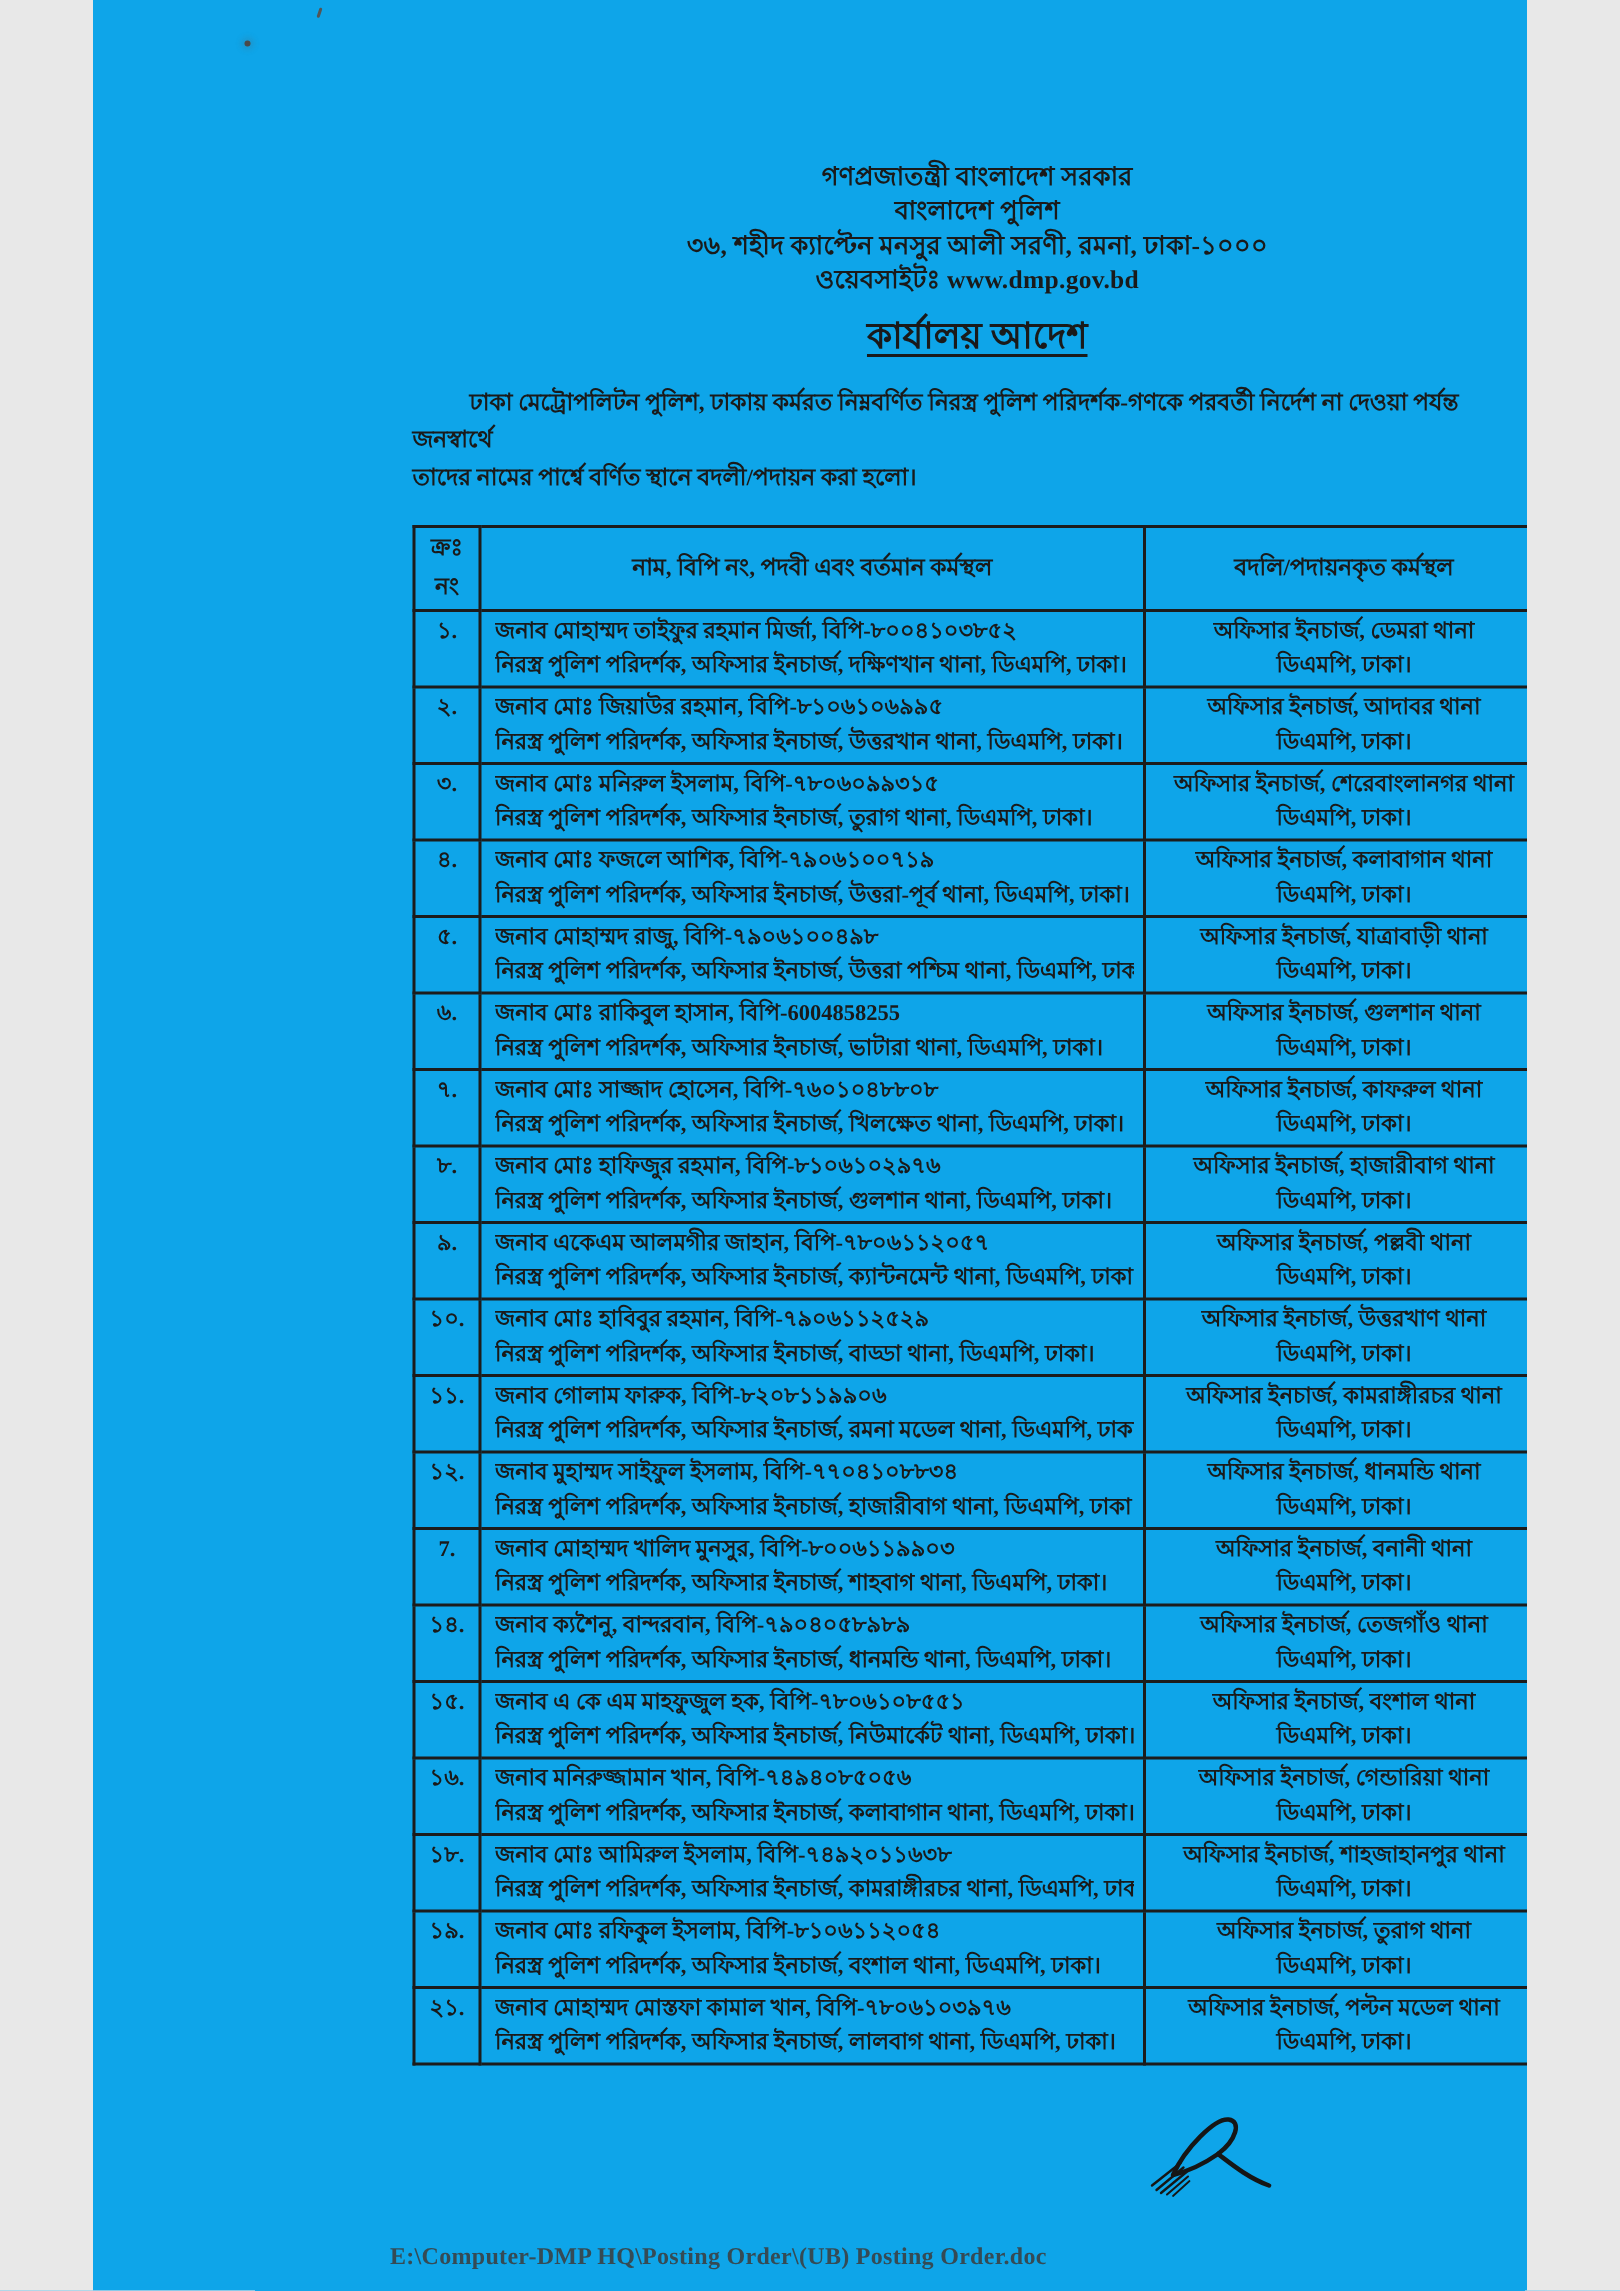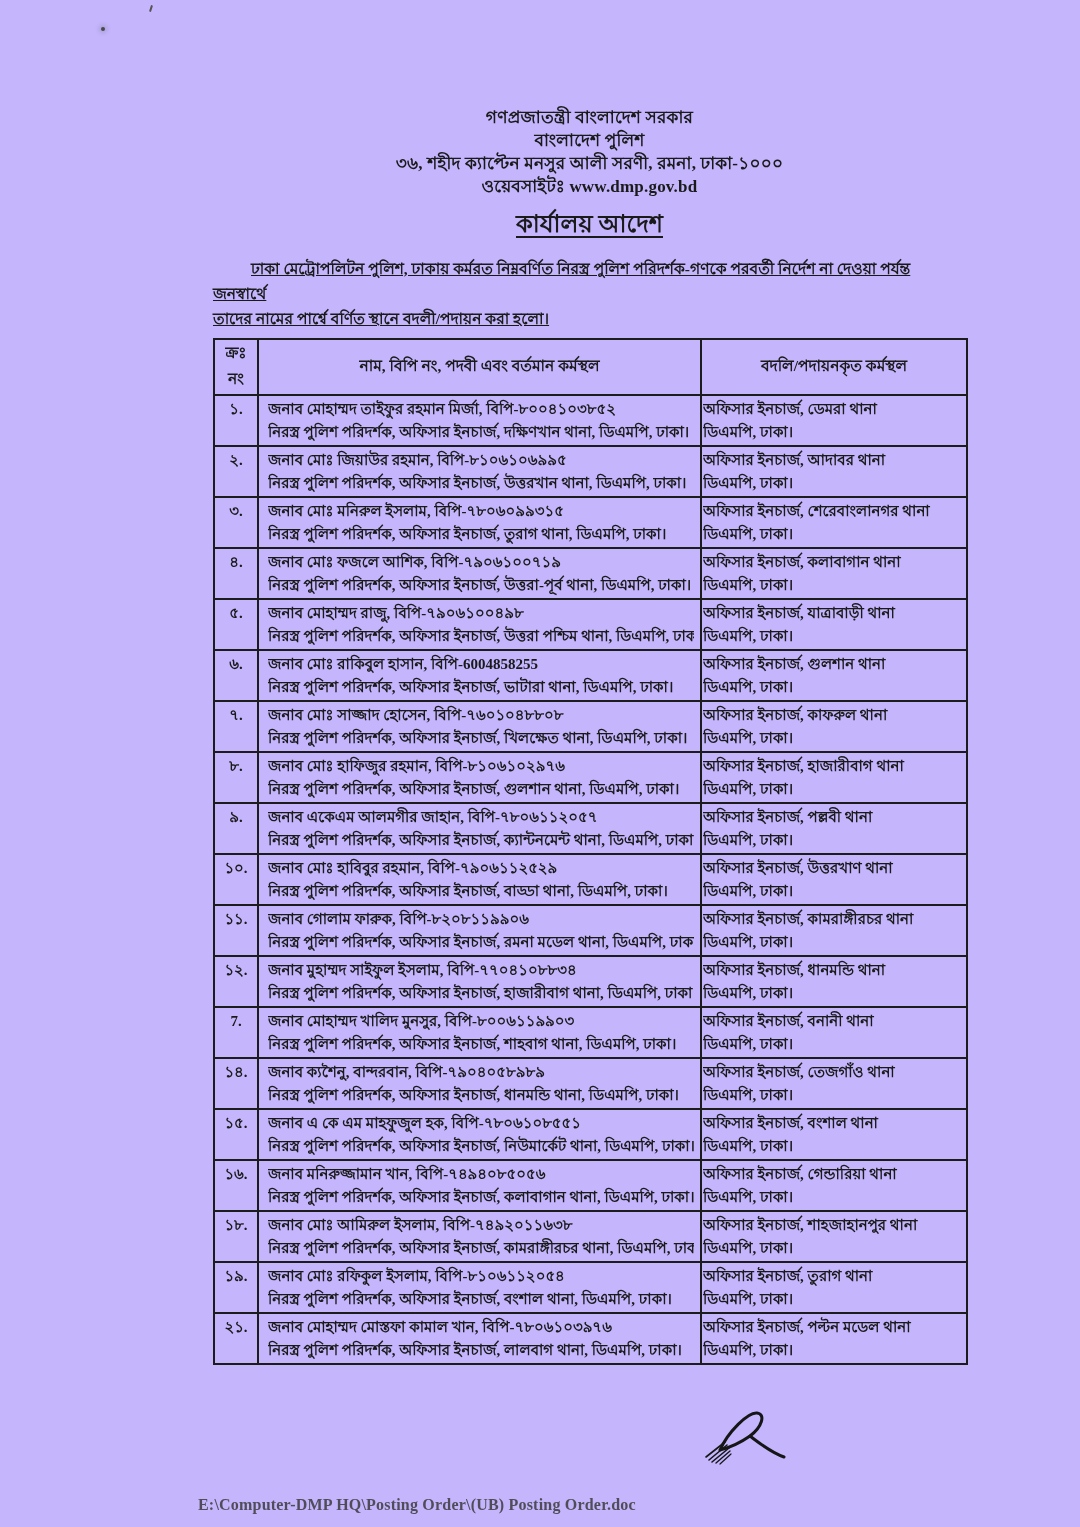--- a/index.html
+++ b/index.html
@@ -1,52 +1,52 @@
 <!DOCTYPE html>
 <html lang="bn"><head>
 <meta charset="utf-8">
 <style>
   html,body{margin:0;padding:0;background:#e8e8e8;}
   .page{
     position:relative;
-    width:1080px;height:1527px;
+    width:956px;height:1527px;
     margin:0 auto;
-    background:#c4b5fd;
+    background:#0ea5e9;
     font-family:"Liberation Serif", serif;
     color:#1a1a1a;
     overflow:hidden;
   }
   .speck1{position:absolute;left:150px;top:5px;width:2px;height:7px;background:#555;transform:rotate(18deg);border-radius:1px;}
   .speck2{position:absolute;left:101px;top:27px;width:4px;height:4px;border-radius:50%;background:#4a4a4a;box-shadow:0 0 4px 2px rgba(90,90,90,.22);}
   .content{position:absolute;left:213px;top:106px;width:753px;}
   .letterhead{text-align:center;font-weight:700;}
   .letterhead .lh-line{font-size:17px;line-height:23px;letter-spacing:.2px;}
   .doc-title-wrap{text-align:center;margin-top:7px;}
   .doc-title{
     display:inline-block;font-size:24px;font-weight:700;
     text-decoration:underline;text-decoration-thickness:2px;text-underline-offset:4px;
   }
-  .intro{margin-top:11px;font-size:15.5px;font-weight:700;line-height:25px;text-decoration:underline;}
+  .intro{margin-top:11px;font-size:15.5px;font-weight:700;line-height:25px;}
   .intro .i1{text-indent:38px;}
   table.posting{
-    margin-top:7px;width:753px;table-layout:fixed;
+    margin-top:19px;width:753px;table-layout:fixed;
     border-collapse:collapse;border:2px solid #d946ef;
   }
   table.posting col.c1{width:44px;}
   table.posting col.c2{width:443px;}
   table.posting col.c3{width:266px;}
   table.posting th, table.posting td{border:2px solid #1c1c1c;}
   table.posting th{
     height:26px;font-size:15.5px;font-weight:700;padding:1px 2px;
     text-align:center;vertical-align:middle;
   }
   table.posting td{vertical-align:top;font-weight:700;font-size:15px;}
   td.cell-sl{text-align:center;padding-top:2px;line-height:23px;}
   td.cell-main{height:46px;padding:2px 6px 0 9px;}
-  td.cell-new{padding-top:2px;}
+  td.cell-new{text-align:center;padding-top:2px;}
   .ln{line-height:23px;white-space:nowrap;overflow:hidden;}
   .signature{position:absolute;left:698px;top:1400px;width:104px;height:76px;}
   .footer-path{
     position:absolute;left:198px;top:1496px;
     font-family:"Liberation Serif", serif;font-size:16px;font-weight:700;
     color:#3c3c3c;letter-spacing:.2px;opacity:.85;
   }
 </style>
 </head>
 <body>

